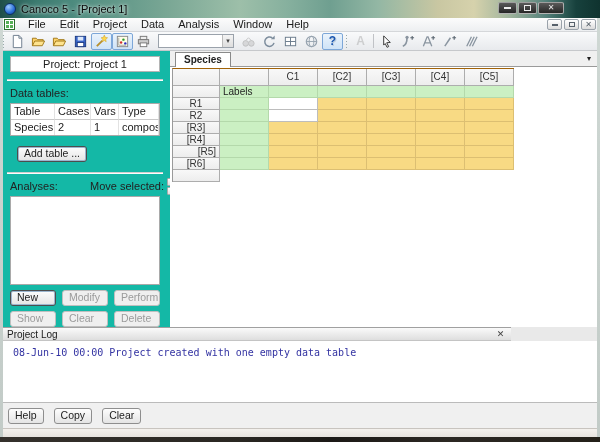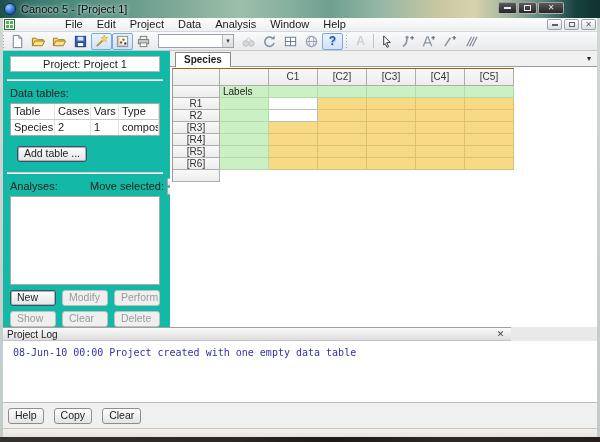--- a/index.html
+++ b/index.html
@@ -18,21 +18,21 @@
   #win-controls { position:absolute; right:36px; top:2px; display:flex; gap:1px; }
   .wbtn { height:12px; background:linear-gradient(#5a5a5a,#262626); border:1px solid rgba(255,255,255,.55);
     border-radius:2px; color:#e8e8e8; font-size:8px; line-height:10px; text-align:center; }
   .wbtn.min,.wbtn.max { width:19px; } .wbtn.cls { width:26px; }
   .minbar { display:inline-block; width:7px; height:2px; background:#eee; margin-bottom:1px; }
   .maxbox { display:inline-block; width:7px; height:6px; border:1px solid #eee; margin-top:2px; }
 
   
   #menubar { position:absolute; left:0; top:18px; width:600px; height:14px;
     background:linear-gradient(#fcfcfc,#edeff1); border-bottom:1px solid #d5d7da;
-    display:flex; align-items:center;gap:37px; }
+    display:flex; align-items:center; }
   #mdi-icon { width:11px; height:11px; margin:0 6px 0 4px; flex:0 0 auto;
     background:linear-gradient(#7ec87e,#3f9a3f); border:1px solid #2d702d;
     background-image:linear-gradient(#fff 1px,transparent 1px),linear-gradient(90deg,#fff 1px,transparent 1px);
     background-size:4px 4px; background-color:#57b057; }
   .menu-item { padding:0 7px; font-size:11px; color:#1a1a1a; line-height:13px; }
   #mdi-controls { position:absolute; right:4px; top:1px; display:flex; gap:2px; }
   .mdibtn { width:15px; height:11px; background:linear-gradient(#ffffff,#dcdcdc); border:1px solid #9aa2aa;
     border-radius:2px; color:#56606a; font-size:8px; line-height:9px; text-align:center; }
   .mdibar { display:inline-block; width:6px; height:2px; background:#56606a; margin-bottom:1px; }
   .mdibox { display:inline-block; width:6px; height:5px; border:1px solid #56606a; margin-top:1px; }
@@ -356,21 +356,21 @@
         <div class="grow gdatarow">
           <div class="gcell ghead" style="width: 47px;">[R4]</div>
           <div class="gcell " style="width: 49px; background: rgb(203, 240, 195); border-color: rgb(180, 217, 171);"></div>
           <div class="gcell " style="width: 49px; background: rgb(248, 218, 132); border-color: rgb(220, 191, 114);"></div>
           <div class="gcell " style="width: 49px; background: rgb(248, 218, 132); border-color: rgb(220, 191, 114);"></div>
           <div class="gcell " style="width: 49px; background: rgb(248, 218, 132); border-color: rgb(220, 191, 114);"></div>
           <div class="gcell " style="width: 49px; background: rgb(248, 218, 132); border-color: rgb(220, 191, 114);"></div>
           <div class="gcell " style="width: 49px; background: rgb(248, 218, 132); border-color: rgb(220, 191, 114);"></div>
         </div>
         <div class="grow gdatarow">
-          <div class="gcell ghead" style="width: 47px;">[R5]</div>
+          <div class="gcell ghead" style="width: 47px; text-align: right;">[R5]</div>
           <div class="gcell " style="width: 49px; background: rgb(203, 240, 195); border-color: rgb(180, 217, 171);"></div>
           <div class="gcell " style="width: 49px; background: rgb(248, 218, 132); border-color: rgb(220, 191, 114);"></div>
           <div class="gcell " style="width: 49px; background: rgb(248, 218, 132); border-color: rgb(220, 191, 114);"></div>
           <div class="gcell " style="width: 49px; background: rgb(248, 218, 132); border-color: rgb(220, 191, 114);"></div>
           <div class="gcell " style="width: 49px; background: rgb(248, 218, 132); border-color: rgb(220, 191, 114);"></div>
           <div class="gcell " style="width: 49px; background: rgb(248, 218, 132); border-color: rgb(220, 191, 114);"></div>
         </div>
         <div class="grow gdatarow">
           <div class="gcell ghead" style="width: 47px;">[R6]</div>
           <div class="gcell " style="width: 49px; background: rgb(203, 240, 195); border-color: rgb(180, 217, 171);"></div>

